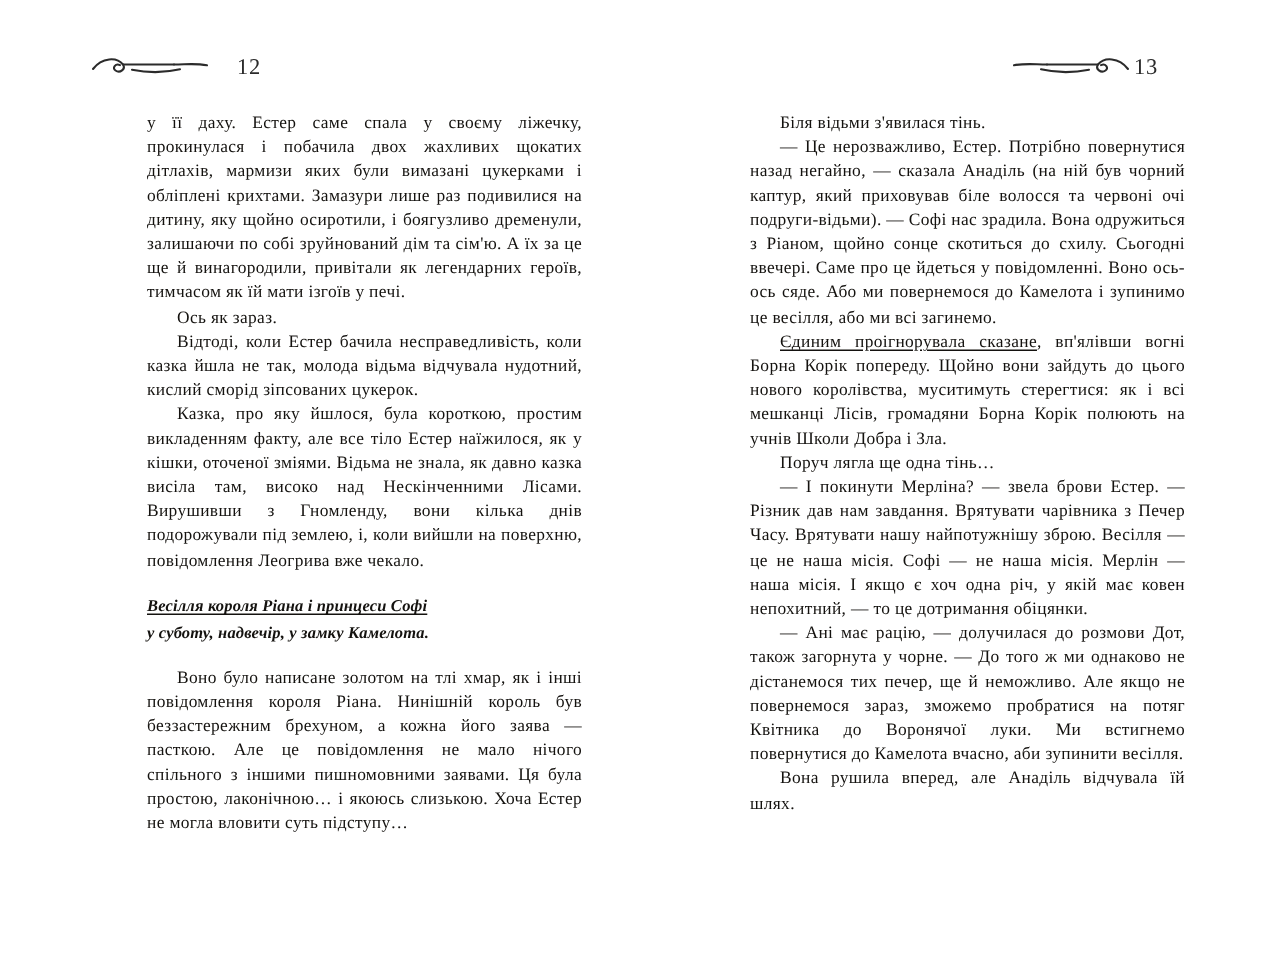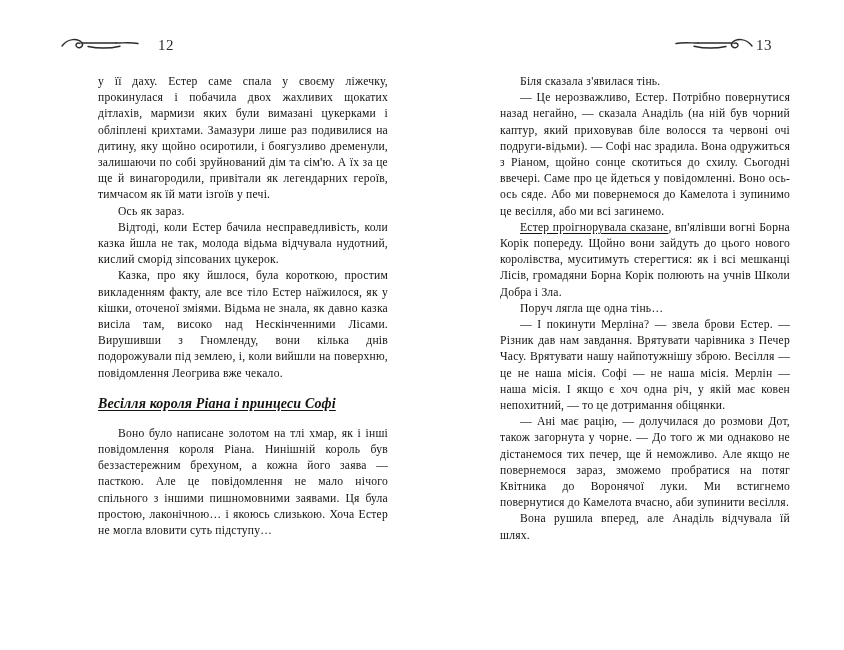--- a/index.html
+++ b/index.html
@@ -69,21 +69,21 @@
     margin: 0;
     text-indent: 20px;
     
   }
   .body-col p.noindent {
     text-indent: 0;
   }
   .italic-block {
     font-style: italic;
     font-weight: bold;
-    font-size: 14px;
+    font-size: 11px;
     line-height: 18px;
     text-align: left;
     text-indent: 0;
     margin: 13px 0 13px 0;
     color: #14120f;
     letter-spacing: 0.01em;
   }
   .italic-block .line {
     display: block;
     white-space: pre-wrap;
@@ -118,20 +118,21 @@
     </div>
 
     <div class="body-col">
       <p class="noindent">у її даху. Естер саме спала у своєму ліжечку, прокинулася і побачила двох жахливих щокатих дітлахів, мармизи яких були вимазані цукерками і обліплені крихтами. Замазури лише раз подивилися на дитину, яку щойно осиротили, і боягузливо дременули, залишаючи по собі зруйнований дім та сім'ю. А їх за це ще й винагородили, привітали як легендарних героїв, тимчасом як їй мати ізгоїв у печі.</p>
       <p>Ось як зараз.</p>
       <p>Відтоді, коли Естер бачила несправедливість, коли казка йшла не так, молода відьма відчувала нудотний, кислий сморід зіпсованих цукерок.</p>
       <p>Казка, про яку йшлося, була короткою, простим викладенням факту, але все тіло Естер наїжилося, як у кішки, оточеної зміями. Відьма не знала, як давно казка висіла там, високо над Нескінченними Лісами. Вирушивши з Гномленду, вони кілька днів подорожували під землею, і, коли вийшли на поверхню, повідомлення Леогрива вже чекало.</p>
 
       <div class="italic-block">
         <span class="line u">Весілля короля Ріана і принцеси Софі</span>
+        <span class="line">у суботу, надвечір, у замку Камелота.</span>
       </div>
 
       <p>Воно було написане золотом на тлі хмар, як і інші повідомлення короля Ріана. Нинішній король був беззастережним брехуном, а кожна його заява — пасткою. Але це повідомлення не мало нічого спільного з іншими пишномовними заявами. Ця була простою, лаконічною… і якоюсь слизькою. Хоча Естер не могла вловити суть підступу…</p>
     </div>
   </div>
 
   <div class="leaf right">
     <div class="folio-row">
       <span class="orn">
         <svg width="86" height="20" viewBox="0 0 86 20" xmlns="http://www.w3.org/2000/svg">
@@ -140,23 +141,23 @@
             <path d="M62 10 C 52 10, 42 10, 28 10"></path>
             <path d="M28 10 C 20 10, 14 9, 6 10.5"></path>
             <path d="M56 13.5 C 46 15.5, 34 15.5, 24 13.2"></path>
           </g>
         </svg>
       </span>
       <span class="folio-num">13</span>
     </div>
 
     <div class="body-col">
-      <p>Біля сказала з'явилася тінь.</p>
+      <p>Біля відьми з'явилася тінь.</p>
       <p>— Це нерозважливо, Естер. Потрібно повернутися назад негайно, — сказала Анаділь (на ній був чорний каптур, який приховував біле волосся та червоні очі подруги-відьми). — Софі нас зрадила. Вона одружиться з Ріаном, щойно сонце скотиться до схилу. Сьогодні ввечері. Саме про це йдеться у повідомленні. Воно ось-ось сяде. Або ми повернемося до Камелота і зупинимо це весілля, або ми всі загинемо.</p>
-      <p><span class="underline-run">Естер проігнорувала сказане</span>, вп'ялівши вогні Борна Корік попереду. Щойно вони зайдуть до цього нового королівства, муситимуть стерегтися: як і всі мешканці Лісів, громадяни Борна Корік полюють на учнів Школи Добра і Зла.</p>
+      <p><span class="underline-run">Єдиним проігнорувала сказане</span>, вп'ялівши вогні Борна Корік попереду. Щойно вони зайдуть до цього нового королівства, муситимуть стерегтися: як і всі мешканці Лісів, громадяни Борна Корік полюють на учнів Школи Добра і Зла.</p>
       <p>Поруч лягла ще одна тінь…</p>
       <p>— І покинути Мерліна? — звела брови Естер. — Різник дав нам завдання. Врятувати чарівника з Печер Часу. Врятувати нашу найпотужнішу зброю. Весілля — це не наша місія. Софі — не наша місія. Мерлін — наша місія. І якщо є хоч одна річ, у якій має ковен непохитний, — то це дотримання обіцянки.</p>
       <p>— Ані має рацію, — долучилася до розмови Дот, також загорнута у чорне. — До того ж ми однаково не дістанемося тих печер, ще й неможливо. Але якщо не повернемося зараз, зможемо пробратися на потяг Квітника до Воронячої луки. Ми встигнемо повернутися до Камелота вчасно, аби зупинити весілля.</p>
       <p>Вона рушила вперед, але Анаділь відчувала їй шлях.</p>
     </div>
   </div>
 
 </div>
 
 </body></html>

